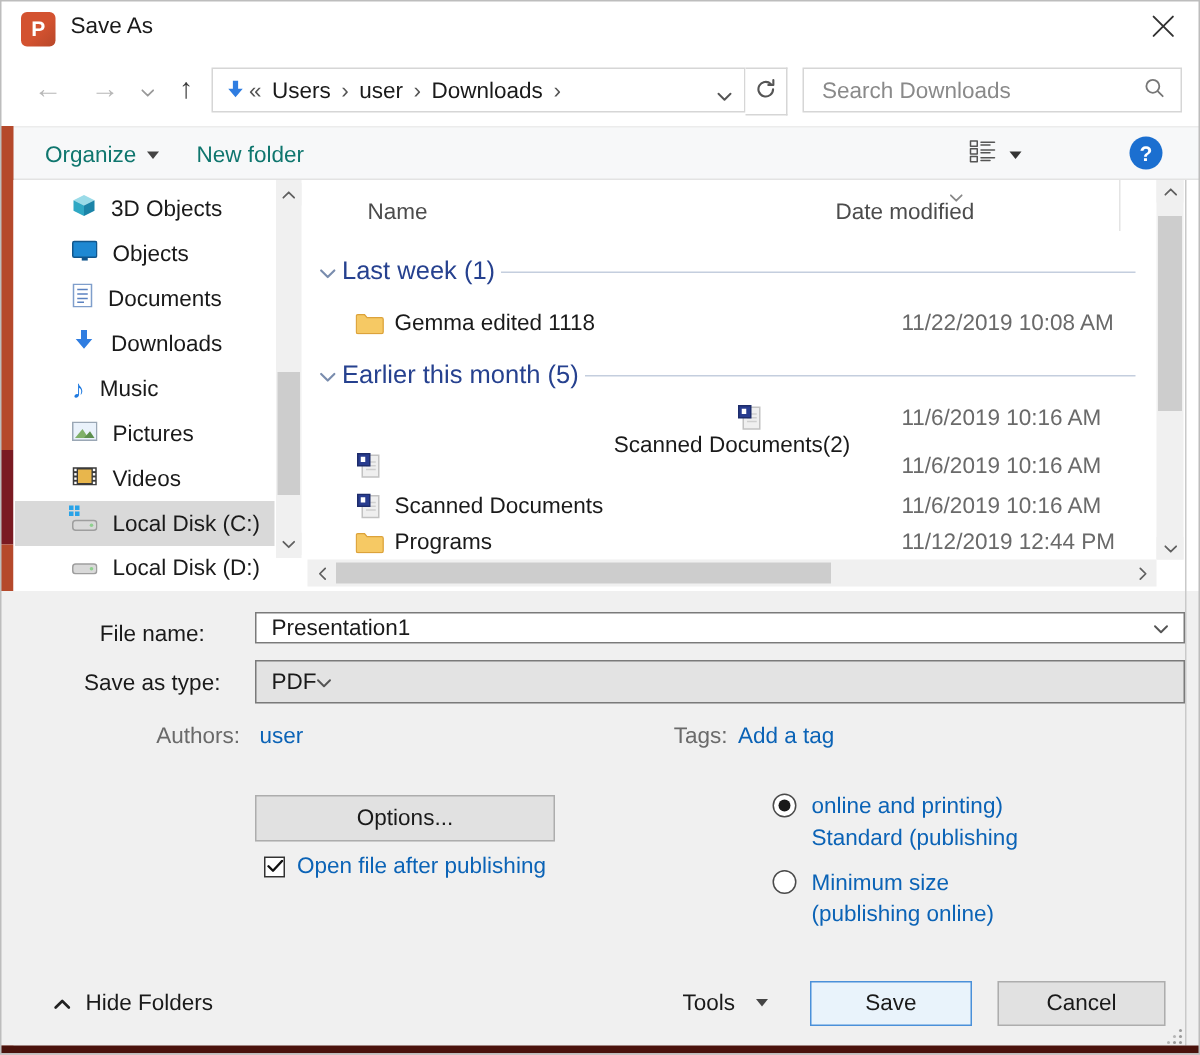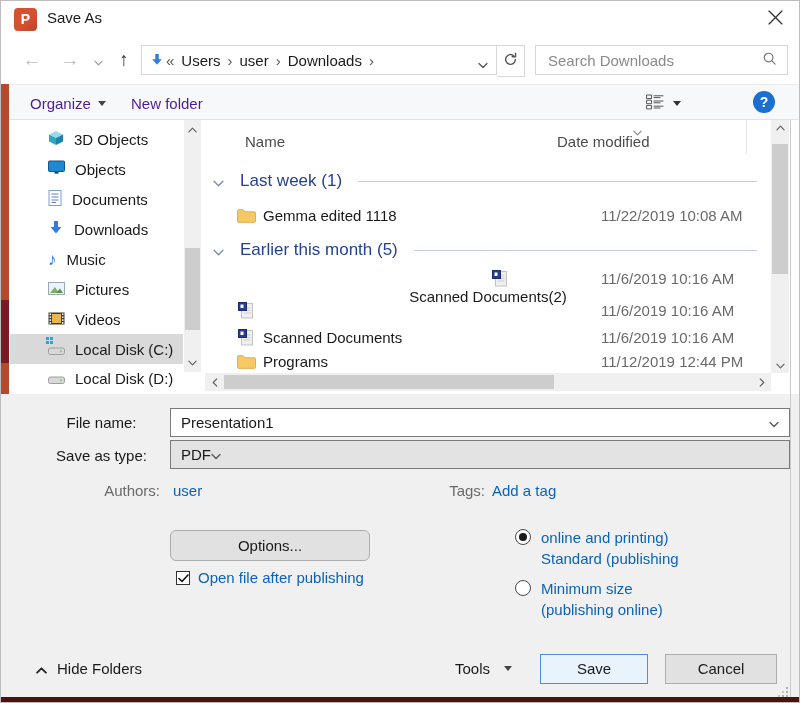--- a/index.html
+++ b/index.html
@@ -33,21 +33,21 @@
   .refresh-box{left:497px;top:7px;width:27px;height:30px;border:1px solid #d6d6d6;border-left:none;
     display:flex;align-items:center;justify-content:center;color:#555;background:#fff;}
   .search-box{left:535px;top:7px;width:253px;height:30px;border:1px solid #d6d6d6;background:#fff;
     box-sizing:border-box;display:flex;align-items:center;padding:0 10px;}
   .search-box input{border:none;outline:none;flex:1;font:15px "Liberation Sans","DejaVu Sans",sans-serif;color:#333;background:transparent;}
   .search-box input::placeholder{color:#8a8a8a;}
   .search-ico{color:#777;}
 
   
   #toolbar{left:0;top:84px;width:800px;height:36px;background:#f7f8f9;border-top:1px solid #ececec;border-bottom:1px solid #e3e3e3;box-sizing:border-box;}
-  .tb-item{top:7px;height:22px;display:flex;align-items:center;gap:7px;font-size:15px;color:#4c1d95;}
+  .tb-item{top:7px;height:22px;display:flex;align-items:center;gap:7px;font-size:15px;color:#0f766e;}
   .views-btn{left:646px;top:7px;height:22px;display:flex;align-items:center;gap:8px;color:#555;}
   .help-btn{left:753px;top:6px;width:22px;height:22px;border-radius:50%;background:#1b6fd0;color:#fff;
     font-weight:bold;font-size:14px;text-align:center;line-height:22px;}
 
   
   .strip-seg{left:0;width:9px;}
   #bottomstrip{left:0;top:697px;width:800px;height:6px;background:#4a120c;}
 
   
   #browser{left:9px;top:120px;width:782px;height:274px;background:#fff;}
@@ -63,21 +63,21 @@
   .sb-btn{position:absolute;left:0;width:17px;height:15px;color:#606060;display:flex;align-items:center;justify-content:center;background:#f0f0f0;}
   .sb-thumb-v{position:absolute;left:1px;width:15px;background:#cdcdcd;}
   .sb-h{height:18px;background:#f0f0f0;}
   .sb-btn-h{position:absolute;top:0;width:15px;height:18px;color:#606060;display:flex;align-items:center;justify-content:center;}
   .sb-thumb-h{position:absolute;top:2px;height:14px;background:#cdcdcd;}
 
   
   .col-hdr{top:13px;font-size:15px;color:#4c4c4c;}
   .col-divider{left:541px;top:0;width:1px;height:34px;background:#e4e4e4;}
   .sort-chev{left:428px;top:2px;color:#888;}
-  .group-hdr{height:24px;display:flex;align-items:center;gap:16px;color:#26418f;}
+  .group-hdr{height:24px;display:flex;align-items:center;gap:4px;color:#26418f;}
   .group-hdr .g-label{font-size:17px;white-space:nowrap;}
   .g-chev{color:#7a8dae;margin-left:8px;}
   .g-line{height:1px;background:#c4cede;flex:1;margin-right:8px;}
   .file-row{height:27px;display:flex;align-items:center;}
   .file-row .ico{width:22px;margin-left:30px;display:flex;justify-content:center;position:relative;}
   .file-row .fname{margin-left:6px;font-size:15px;white-space:nowrap;}
   .file-row .fdate{position:absolute;left:396px;font-size:15px;color:#6a6a6a;white-space:nowrap;}
 
   
   #formarea{left:0;top:394px;width:800px;height:303px;background:#f0f0f0;}
@@ -413,41 +413,41 @@
     <div class="sb-btn-h" style="right:2px;">
         <svg width="6" height="9" viewBox="0 0 6 10" class="stroke">
           <polyline points="1,1 5,5 1,9"></polyline>
         </svg>
       </div>
   </div>
 </div>
 
 <div id="formarea" class="abs">
   <div class="abs fld-label" style="left:40px;top:20px;width:123px;">File name:</div>
-  <div class="abs txt-input" style="left:170px;top:14px;width:620px;height:29px;">
+  <div class="abs txt-input" style="left:170px;top:14px;width:620px;height:21px;">
     <span class="val">Presentation1</span>
     <span style="color:#555;"><svg width="10" height="7" viewBox="0 0 10 6" class="stroke">
           <polyline points="1,1 5,5 9,1"></polyline>
         </svg></span>
   </div>
 
   <div class="abs fld-label" style="left:40px;top:53px;width:123px;">Save as type:</div>
   <div class="abs sel-input" style="left:170px;top:46px;width:620px;height:29px;">
     <span class="val">PDF</span>
     <span style="color:#555;"><svg width="10" height="7" viewBox="0 0 10 6" class="stroke">
           <polyline points="1,1 5,5 9,1"></polyline>
         </svg></span>
   </div>
 
   <div class="abs meta-label" style="left:40px;top:88px;width:120px;">Authors:</div>
   <a class="abs link" style="left:173px;top:88px;">user</a>
   <div class="abs meta-label" style="left:425px;top:88px;width:60px;">Tags:</div>
   <a class="abs link" style="left:492px;top:88px;">Add a tag</a>
 
-  <div class="abs btn" style="left:170px;top:136px;width:200px;height:31px;line-height:29px;border-radius:6px;">Options...</div>
+  <div class="abs btn" style="left:170px;top:136px;width:200px;height:31px;line-height:29px;">Options...</div>
 
   <div class="abs" style="left:176px;top:173px;display:flex;align-items:center;gap:8px;">
     <span class="checkbox">
       <span><svg width="11" height="9" viewBox="0 0 11 9" class="stroke" style="stroke-width:1.6;color:#111;">
             <polyline points="1,4.5 4,7.5 10,1"></polyline>
           </svg></span>
     </span>
     <span class="r-label">Open file after publishing</span>
   </div>
 

